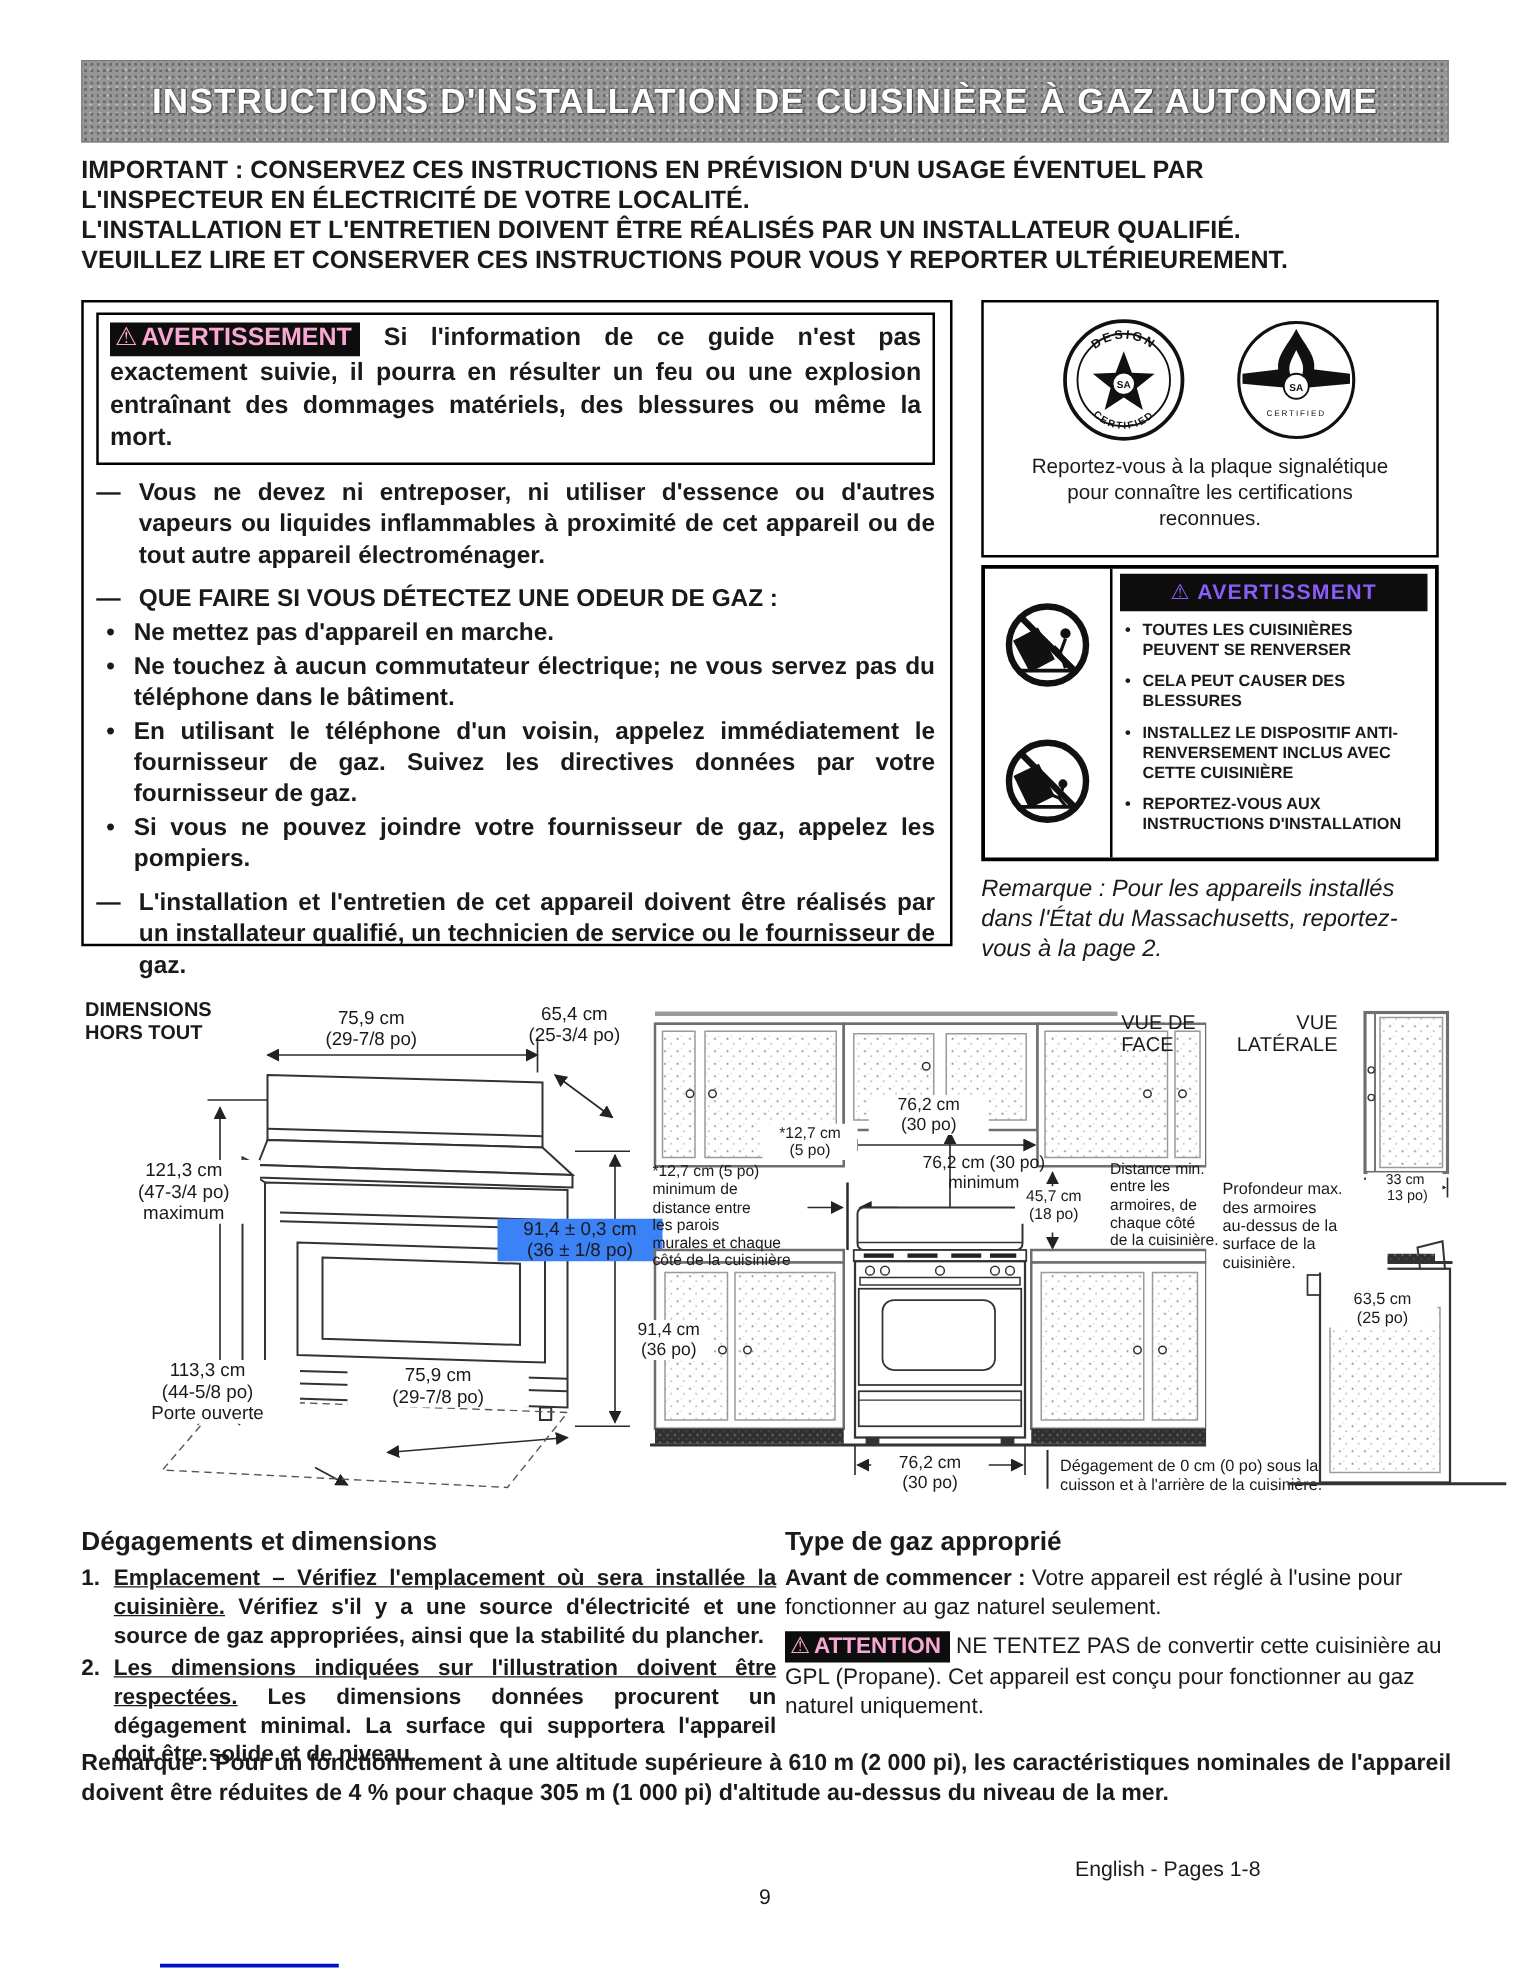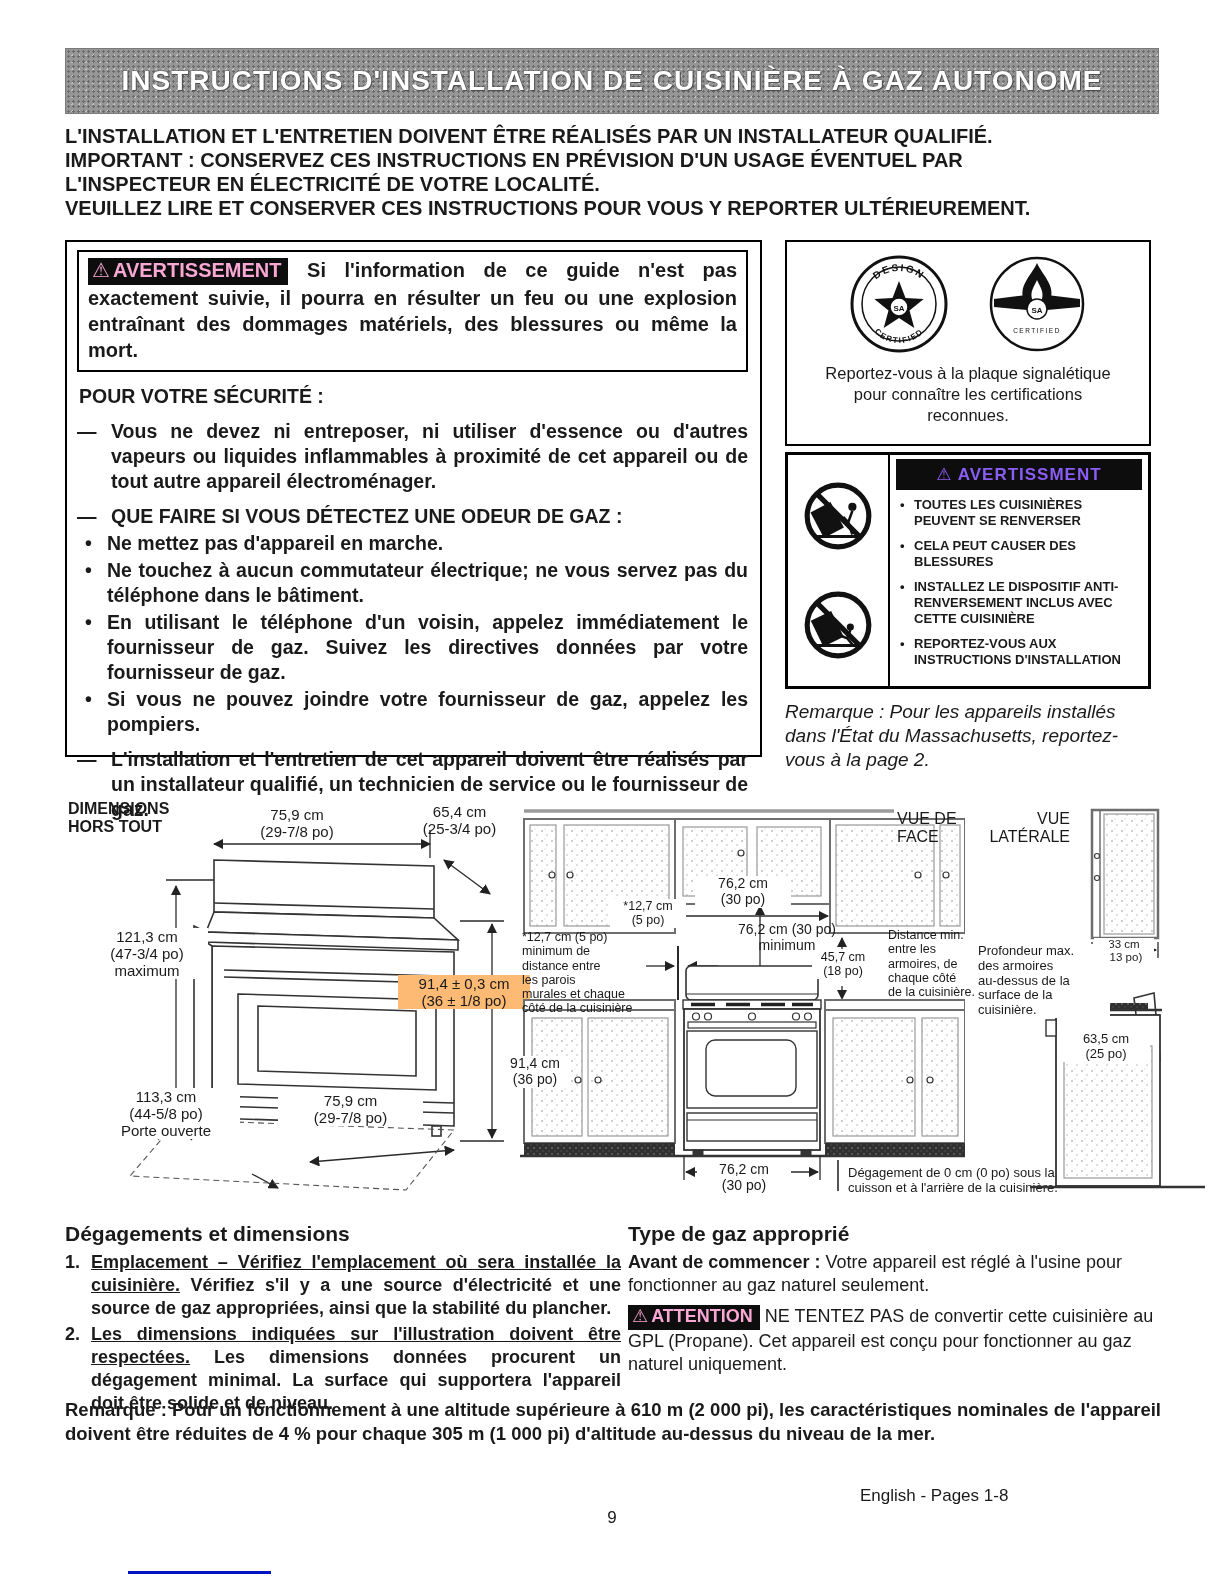--- a/index.html
+++ b/index.html
@@ -54,33 +54,32 @@
 </head>
 <body>
 
 <div class="page">
 
   <div class="abs banner">
     <span>INSTRUCTIONS D'INSTALLATION DE CUISINIÈRE À GAZ AUTONOME</span>
   </div>
 
   <div class="abs intro">
-    <div>L'INSTALLATION ET L'ENTRETIEN DOIVENT ÊTRE RÉALISÉS PAR UN INSTALLATEUR QUALIFIÉ.</div>
     <div>IMPORTANT : CONSERVEZ CES INSTRUCTIONS EN PRÉVISION D'UN USAGE ÉVENTUEL PAR
 L'INSPECTEUR EN ÉLECTRICITÉ DE VOTRE LOCALITÉ.</div>
+    <div>L'INSTALLATION ET L'ENTRETIEN DOIVENT ÊTRE RÉALISÉS PAR UN INSTALLATEUR QUALIFIÉ.</div>
     <div>VEUILLEZ LIRE ET CONSERVER CES INSTRUCTIONS POUR VOUS Y REPORTER ULTÉRIEUREMENT.</div>
   </div>
 
   <div class="abs left-box">
     <div class="warn-box">
       <span class="badge"><span class="tri">⚠</span><span>AVERTISSEMENT</span></span>
       <span>Si l'information de ce guide n'est pas exactement suivie, il pourra en résulter un feu ou une explosion entraînant des dommages matériels, des blessures ou même la mort.</span>
     </div>
     <div class="safety">
-      <div class="safety-h">POUR VOTRE SÉCURITÉ :</div>
       <div class="dash-item">Vous ne devez ni entreposer, ni utiliser d'essence ou d'autres vapeurs ou liquides inflammables à proximité de cet appareil ou de tout autre appareil électroménager.</div>
       <div class="dash-item">QUE FAIRE SI VOUS DÉTECTEZ UNE ODEUR DE GAZ :</div>
       <div class="dot-item">Ne mettez pas d'appareil en marche.</div>
       <div class="dot-item">Ne touchez à aucun commutateur électrique; ne vous servez pas du téléphone dans le bâtiment.</div>
       <div class="dot-item">En utilisant le téléphone d'un voisin, appelez immédiatement le fournisseur de gaz. Suivez les directives données par votre fournisseur de gaz.</div>
       <div class="dot-item">Si vous ne pouvez joindre votre fournisseur de gaz, appelez les pompiers.</div>
       <div class="dash-item">L'installation et l'entretien de cet appareil doivent être réalisés par un installateur qualifié, un technicien de service ou le fournisseur de gaz.</div>
     </div>
   </div>
 
@@ -193,21 +192,21 @@
   </svg>
   <div class="dlabel pre" style="left:68px;top:800px;width:140px;font-weight:bold;font-size:16px;">DIMENSIONS
 HORS TOUT</div>
   <div class="dlabel pre c" style="left:222px;top:806px;width:150px;font-size:15px;">75,9 cm
 (29-7/8 po)</div>
   <div class="dlabel pre c" style="left:392px;top:803px;width:135px;font-size:15px;">65,4 cm
 (25-3/4 po)</div>
   <div class="dlabel pre c" style="left:86px;top:928px;width:122px;font-size:15px;background:#fff;">121,3 cm
 (47-3/4 po)
 maximum</div>
-  <div class="dlabel pre c" style="left:398px;top:975px;width:132px;font-size:15px;background:#fdba74;">91,4 ± 0,3 cm
+  <div class="dlabel pre c" style="left:398px;top:975px;width:132px;font-size:15px;background:#3b82f6;">91,4 ± 0,3 cm
 (36 ± 1/8 po)</div>
   <div class="dlabel pre c" style="left:92px;top:1088px;width:148px;font-size:15px;background:#fff;">113,3 cm
 (44-5/8 po)
 Porte ouverte</div>
   <div class="dlabel pre c bgw" style="left:278px;top:1092px;width:145px;font-size:15px;">75,9 cm
 (29-7/8 po)</div>
 
   <svg class="abs" style="left:520px;top:798px;" width="445" height="395" viewBox="0 0 445 395">
     <defs>
       <marker id="arB" viewBox="0 0 10 10" refX="9" refY="5" markerWidth="8" markerHeight="8" orient="auto-start-reverse">

